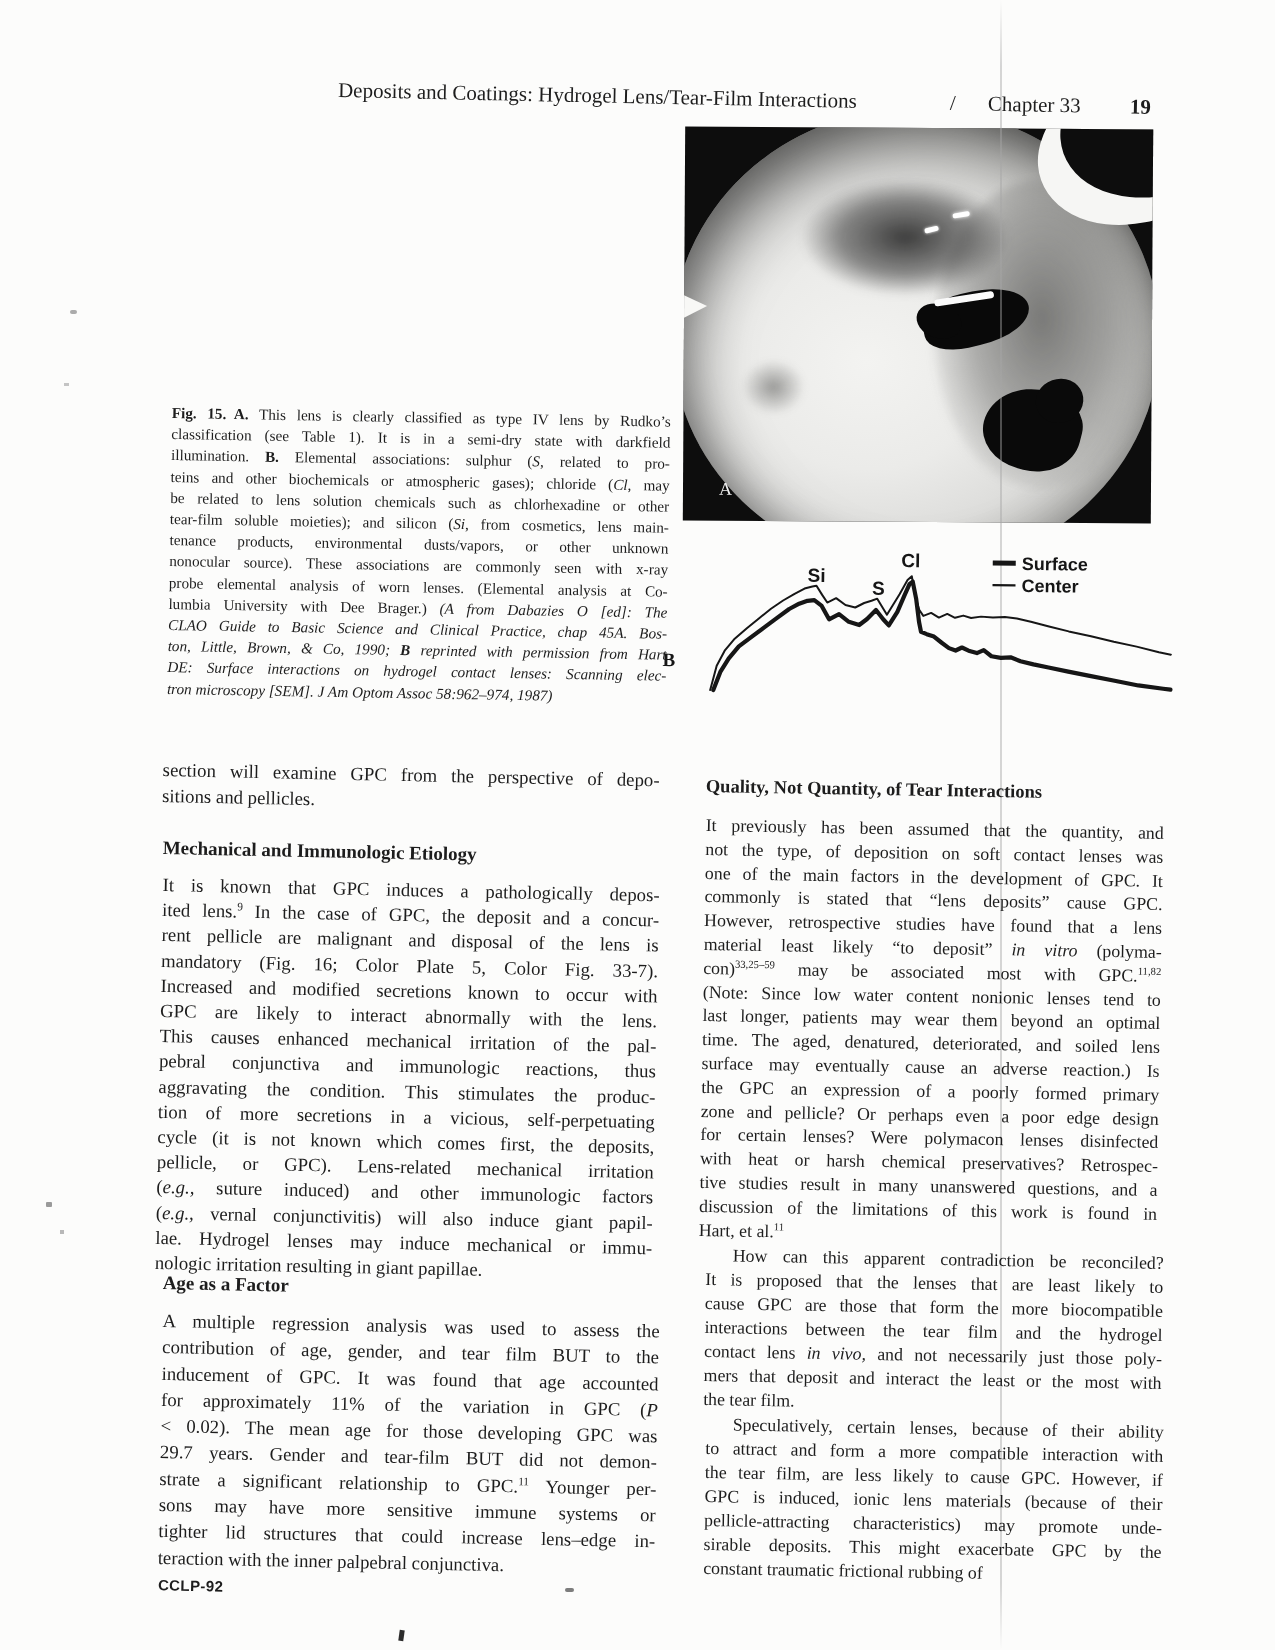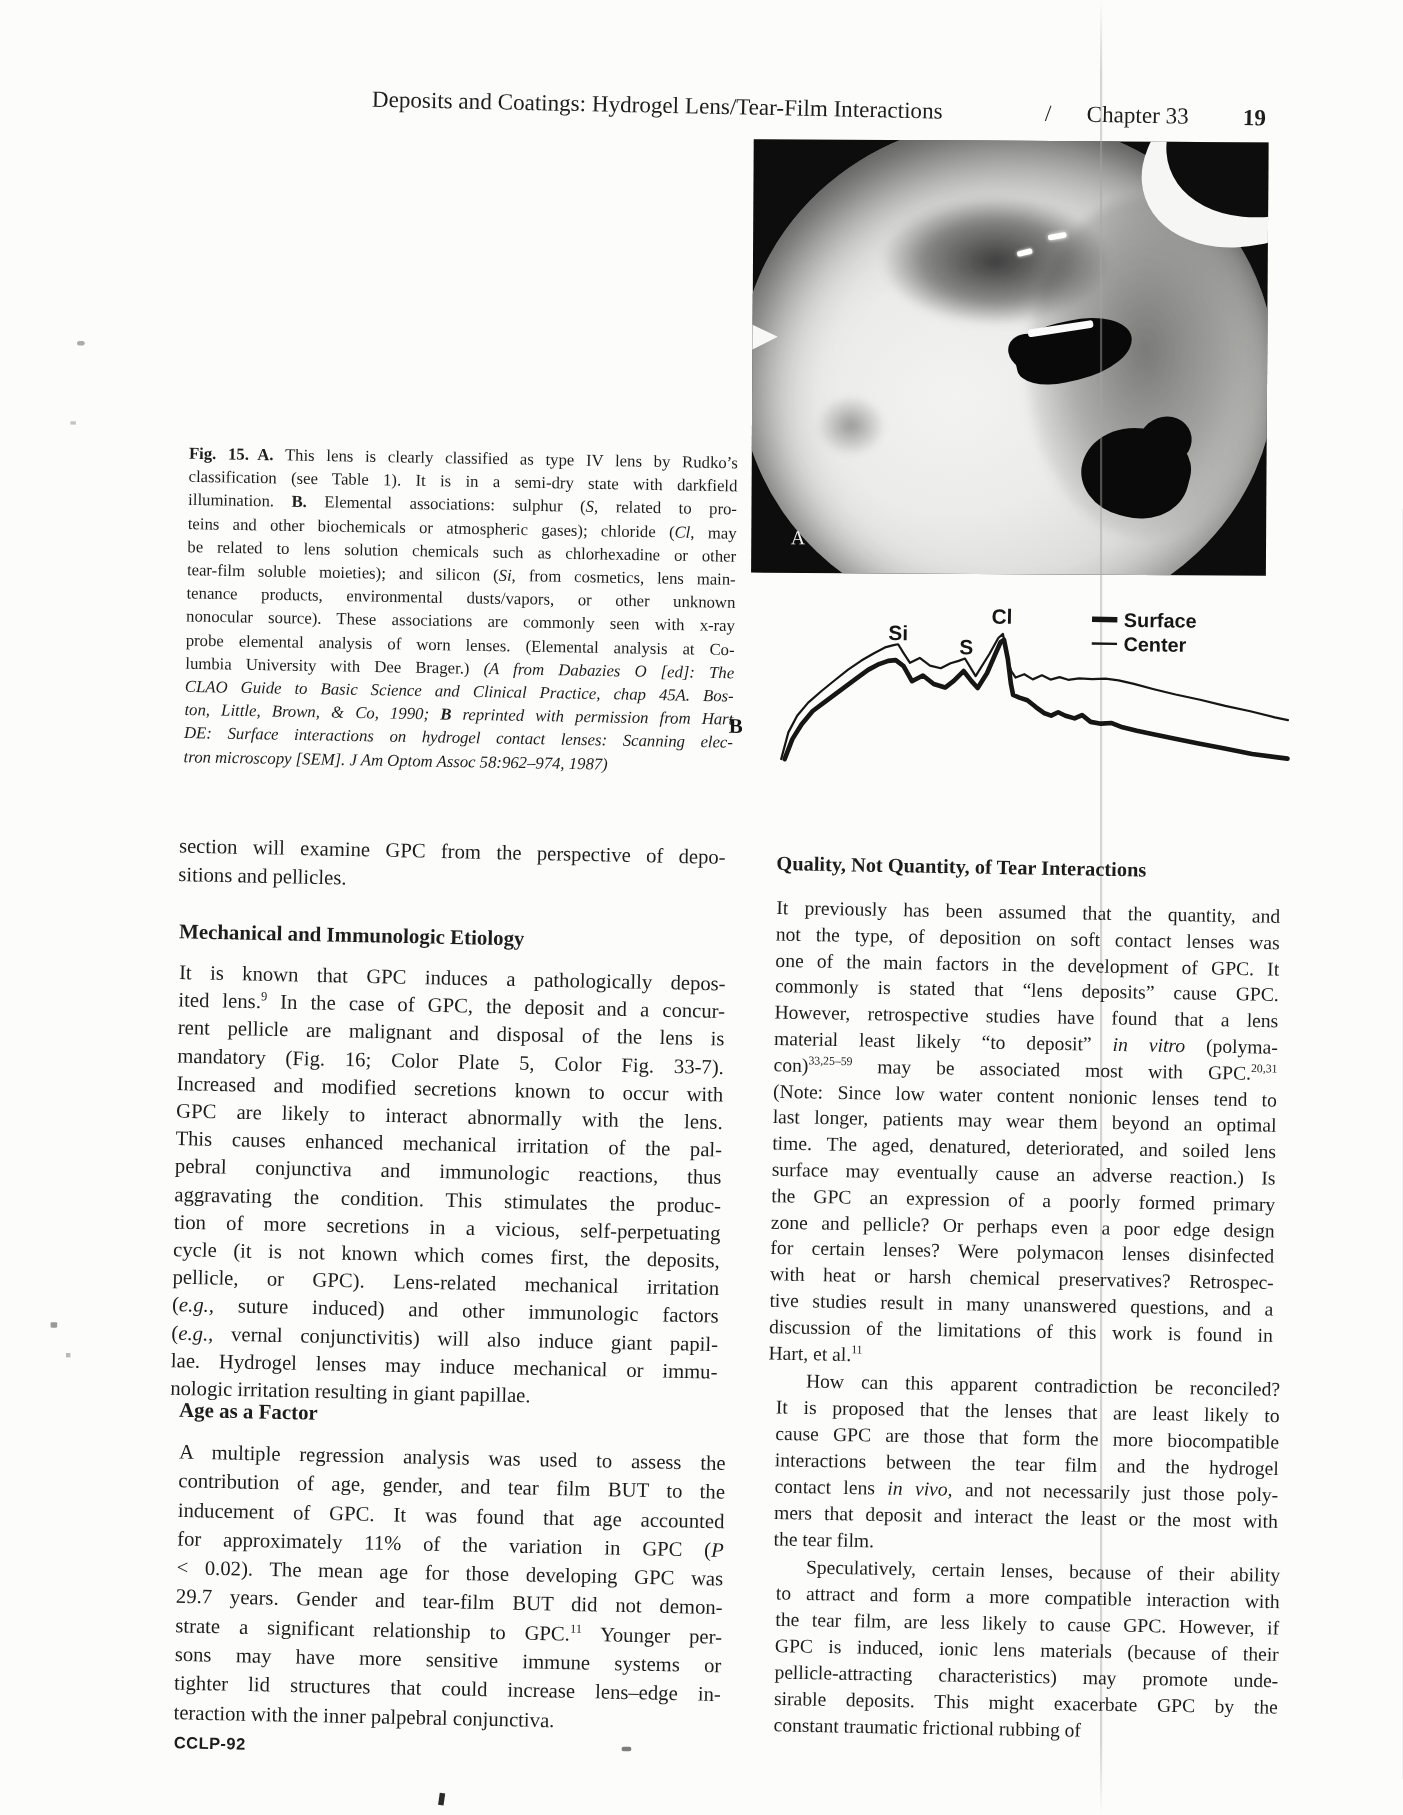--- a/index.html
+++ b/index.html
@@ -179,21 +179,21 @@
   <div class="blk" id="footer-code">CCLP-92</div>
 
   <div class="blk rcol head" id="h-qual">Quality, Not Quantity, of Tear Interactions</div>
   <div class="blk rcol" id="p-r1">
       <div class="tline">It previously has been assumed that the quantity, and</div>
       <div class="tline">not the type, of deposition on soft contact lenses was</div>
       <div class="tline">one of the main factors in the development of GPC. It</div>
       <div class="tline">commonly is stated that “lens deposits” cause GPC.</div>
       <div class="tline">However, retrospective studies have found that a lens</div>
       <div class="tline"><span class="">material least likely “to deposit” </span><span class="i">in vitro</span><span class=""> (polyma-</span></div>
-      <div class="tline"><span class="">con)</span><span class="sup">33,25–59</span><span class=""> may be associated most with GPC.</span><span class="sup">20,31</span></div>
+      <div class="tline"><span class="">con)</span><span class="sup">33,25–59</span><span class=""> may be associated most with GPC.</span><span class="sup">11,82</span></div>
       <div class="tline">(Note: Since low water content nonionic lenses tend to</div>
       <div class="tline">last longer, patients may wear them beyond an optimal</div>
       <div class="tline">time. The aged, denatured, deteriorated, and soiled lens</div>
       <div class="tline">surface may eventually cause an adverse reaction.) Is</div>
       <div class="tline">the GPC an expression of a poorly formed primary</div>
       <div class="tline">zone and pellicle? Or perhaps even a poor edge design</div>
       <div class="tline">for certain lenses? Were polymacon lenses disinfected</div>
       <div class="tline">with heat or harsh chemical preservatives? Retrospec-</div>
       <div class="tline">tive studies result in many unanswered questions, and a</div>
       <div class="tline">discussion of the limitations of this work is found in</div>

